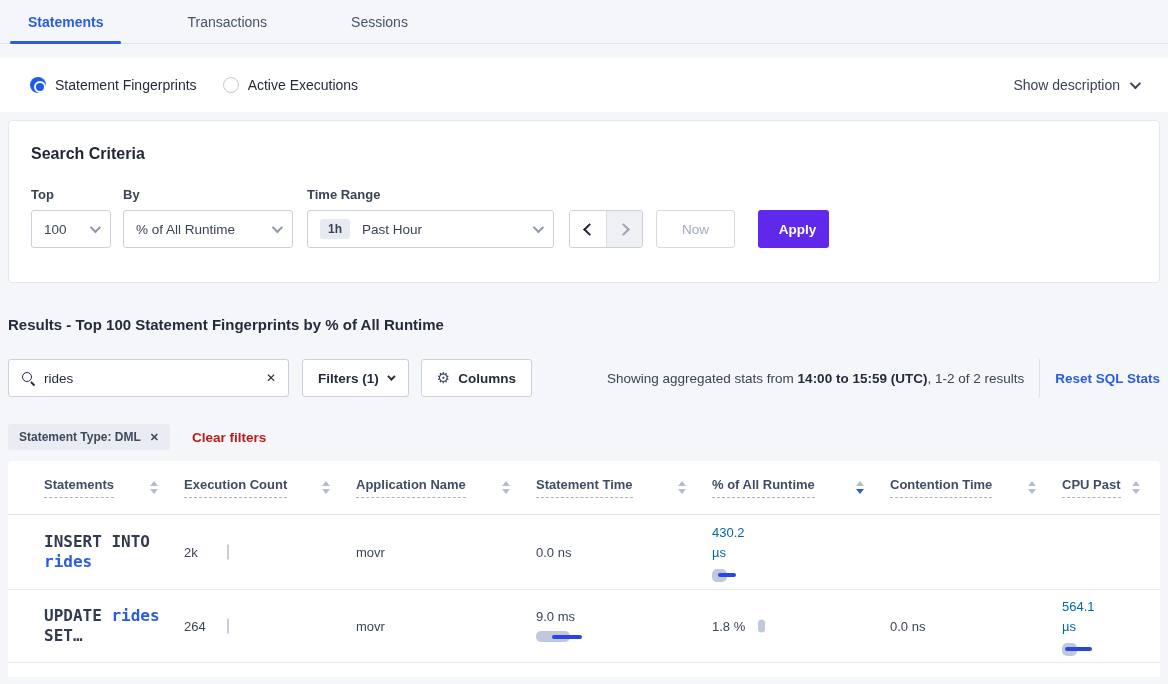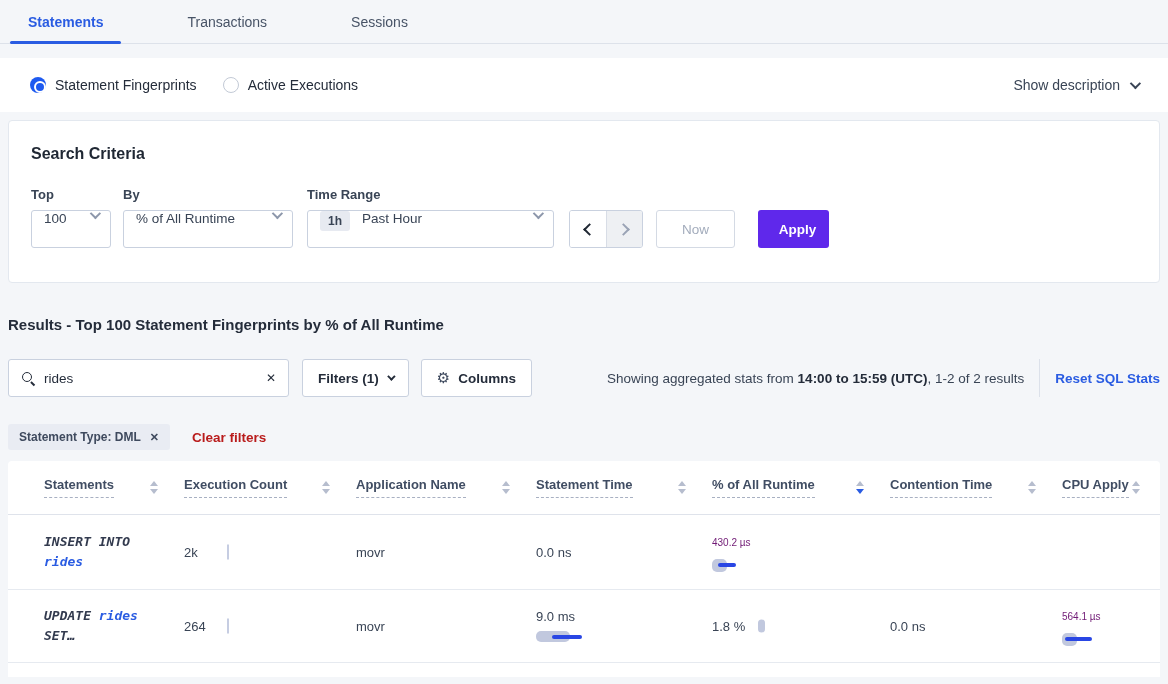--- a/index.html
+++ b/index.html
@@ -25,21 +25,21 @@
   .radio-circle.off { border:1px solid #c3cad6; background:#fff; }
   .show-desc { margin-left:auto; font-size:14px; color:#394455; display:flex; align-items:center; cursor:pointer; }
   .chev { width:8px; height:8px; border-right:2px solid currentColor; border-bottom:2px solid currentColor; transform:rotate(45deg) translateY(-2px); display:inline-block; margin-left:10px; }
   .chev-sm { width:6px; height:6px; border-width:2px; margin-left:8px; }
   
   .criteria-card { margin:8px 8px 0; height:163px; background:#fff; border:1px solid #e3e8ef; border-radius:4px; padding:24px 22px; }
   .card-title { font-size:16px; font-weight:bold; color:#1f2733; }
   .criteria-row { display:flex; margin-top:24px; align-items:flex-end; }
   .field { margin-right:12px; }
   .field-label { font-size:13px; font-weight:bold; color:#394455; margin-bottom:8px; }
-  .select { height:38px; border:1px solid #c9d1df; border-radius:3px; background:#fff; display:flex; align-items:flex-start; padding:0 12px; font-size:13.5px; color:#394455; cursor:pointer; }
+  .select { height:38px; border:1px solid #c9d1df; border-radius:3px; background:#fff; display:flex; align-items:center; padding:0 12px; font-size:13.5px; color:#394455; cursor:pointer; }
   .select .chev { margin-left:auto; color:#8d97ab; }
   .sel-top { width:80px; }
   .sel-by { width:170px; }
   .sel-time { width:247px; }
   .badge-1h { background:#e7eaf1; color:#394455; font-weight:bold; font-size:12px; padding:3px 8px; border-radius:3px; margin-right:12px; }
   .arrow-group { display:flex; height:38px; border:1px solid #c9d1df; border-radius:3px; overflow:hidden; margin-left:3px; }
   .arrow-btn { width:36px; display:flex; align-items:center; justify-content:center; cursor:pointer; background:#fff; }
   .arrow-btn.disabled { background:#eef0f3; cursor:default; border-left:1px solid #d8dde6; }
   .chl { width:9px; height:9px; border-left:2.5px solid #1f2733; border-bottom:2.5px solid #1f2733; transform:rotate(45deg); margin-left:3px; }
   .chr { width:9px; height:9px; border-right:2.5px solid #9aa3b5; border-bottom:2.5px solid #9aa3b5; transform:rotate(-45deg); margin-right:3px; }
@@ -72,34 +72,34 @@
   .th { display:flex; align-items:center; height:100%; }
   .th-label { font-size:13px; font-weight:bold; color:#404d63; border-bottom:1px dashed #a8b0c2; padding-bottom:5px; cursor:pointer; }
   .sorter { margin-left:auto; margin-right:26px; display:flex; flex-direction:column; align-items:center; cursor:pointer; }
   .th:last-child .sorter { margin-right:4px; }
   .tri-up { width:0; height:0; border-left:4px solid transparent; border-right:4px solid transparent; border-bottom:5px solid #b6bdce; margin-bottom:3px; }
   .tri-down { width:0; height:0; border-left:4px solid transparent; border-right:4px solid transparent; border-top:5px solid #b6bdce; }
   .sorter.desc .tri-down { border-top-color:#2a5ce2; }
   .trow { border-bottom:1px solid #e6eaf0; }
   .trow.r1 { height:75px; }
   .trow.r2 { height:73px; }
-  .sql { font-family:"DejaVu Sans Mono","Liberation Mono",monospace; font-size:13px; line-height:20px; color:#333b4f; font-weight:bold;font-style:italic; }
+  .sql { font-family:"DejaVu Sans Mono","Liberation Mono",monospace; font-size:16px; line-height:20px; color:#333b4f; font-weight:bold; }
   .sql a { color:#2a5ce2; text-decoration:none; cursor:pointer; font-weight:bold; }
   .count-cell { position:relative; display:flex; align-items:center; height:100%; }
   .count-bar { position:absolute; left:43px; top:50%; transform:translateY(-50%); width:2px; height:15px; background:#c6cde2; }
   .cellv { font-size:13px; color:#394455; }
   .metric { display:flex; flex-direction:column; }
   .barwrap { position:relative; margin-top:6px; height:13px; width:70px; }
   .gbar { position:absolute; left:0; top:1px; height:11px; border-radius:5px; background:#c1c8de; }
   .gbar.tall { top:0; height:13px; border-radius:5px; }
   .bdash { position:absolute; top:4.5px; height:4px; border-radius:2px; background:#2946e4; }
   .pct-cell { position:relative; height:100%; display:flex; align-items:center; }
   .pct-val { display:inline-block; max-width:42px; line-height:19px; font-size:13px; color:#394455; }
   .pct-bar { position:absolute; left:46px; top:50%; transform:translateY(-50%); height:13px; border-radius:6px; background:#c1c8de; }
-  .cpu-val { max-width:48px; line-height:20px; font-size:10px; color:#701a75; }
+  .cpu-val { max-width:48px; line-height:20px; font-size:13px; color:#0369a1; }
   .tbl-filler { height:14px; background:#fff; }
   
   .mag { width:14px; height:14px; position:relative; flex:none; }
   .mag::before { content:""; position:absolute; left:1px; top:1px; width:8px; height:8px; border:1.7px solid #242c3a; border-radius:50%; }
   .mag::after { content:""; position:absolute; left:9.5px; top:9.5px; width:5px; height:1.8px; background:#242c3a; transform:rotate(45deg); transform-origin:left center; }
 </style>
 </head>
 <body>
 
 <div class="tabbar">
@@ -237,21 +237,21 @@
         </span>
     </div>
     <div class="th">
       <span class="th-label">Contention Time</span>
       <span class="sorter">
           <span class="tri-up"></span>
           <span class="tri-down"></span>
         </span>
     </div>
     <div class="th">
-      <span class="th-label">CPU Apply</span>
+      <span class="th-label">CPU Past</span>
       <span class="sorter">
           <span class="tri-up"></span>
           <span class="tri-down"></span>
         </span>
     </div>
   </div>
 
   <div class="tgrid trow r1">
     <div class="sql">
       <span>INSERT INTO</span><br>

